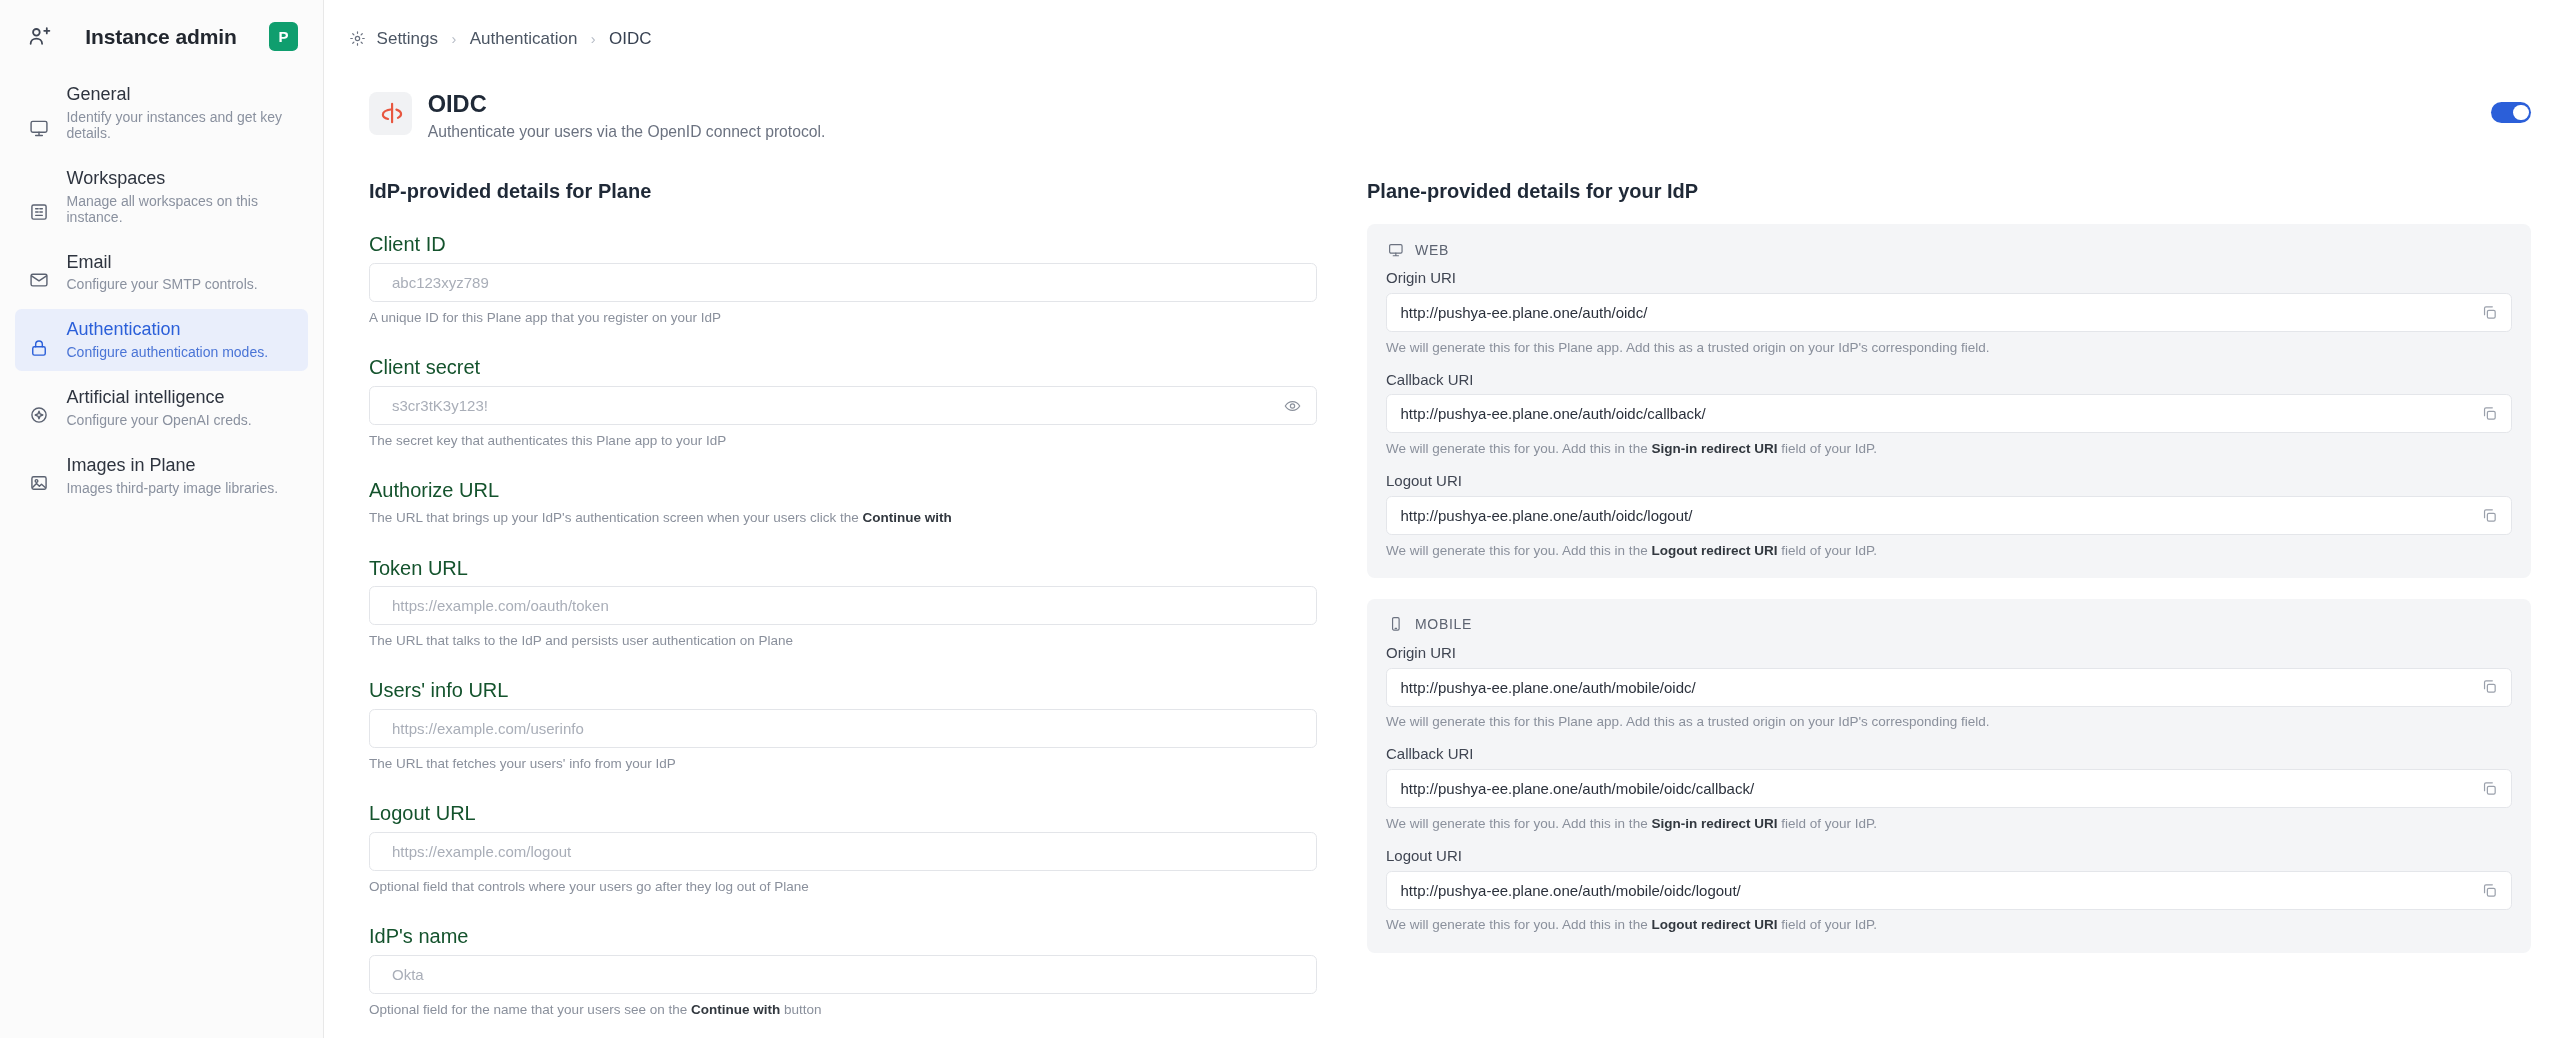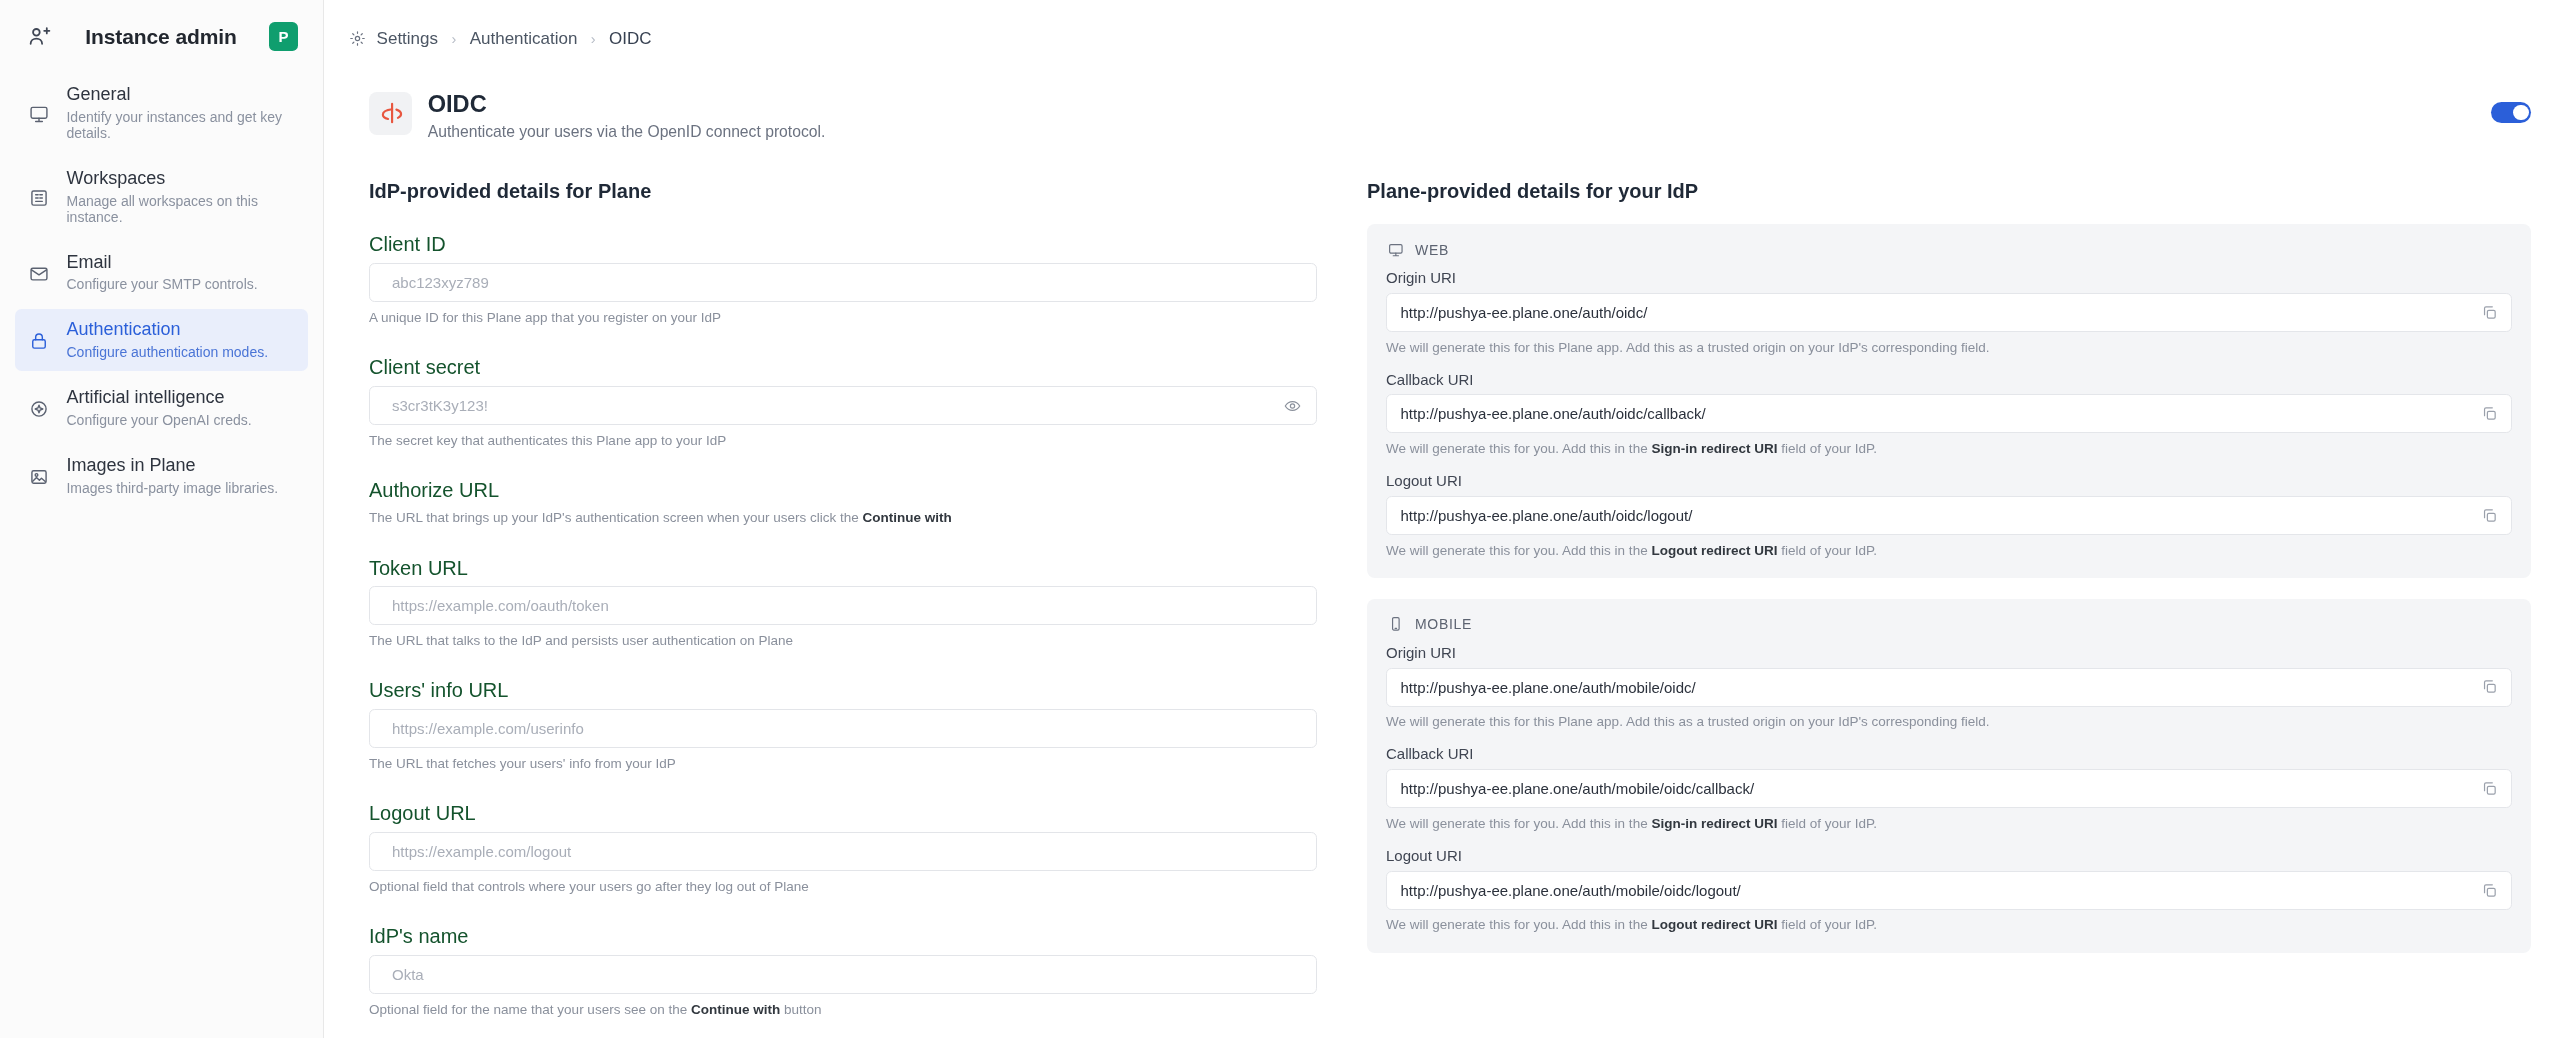--- a/index.html
+++ b/index.html
@@ -51,21 +51,21 @@
     border-radius: 5.6px;
     background: #0f9e6e;
     color: #ffffff;
     font-size: 15px;
     font-weight: 600;
     display: flex; align-items: center; justify-content: center;
   }
   .nav { padding: 3.4px 14.6px 0 14.6px; }
   .nav-item {
     display: flex;
-    align-items: center;
+    align-items: flex-end;
     gap: 14.6px;
     padding: 11.2px 12.3px 11.2px 12.3px;
     border-radius: 6.7px;
     margin-bottom: 5.6px;
     cursor: pointer;
   }
   .nav-item .n-icon {
     width: 25px; height: 25px;
     flex: 0 0 25px;
     display: flex; align-items: center; justify-content: center;

